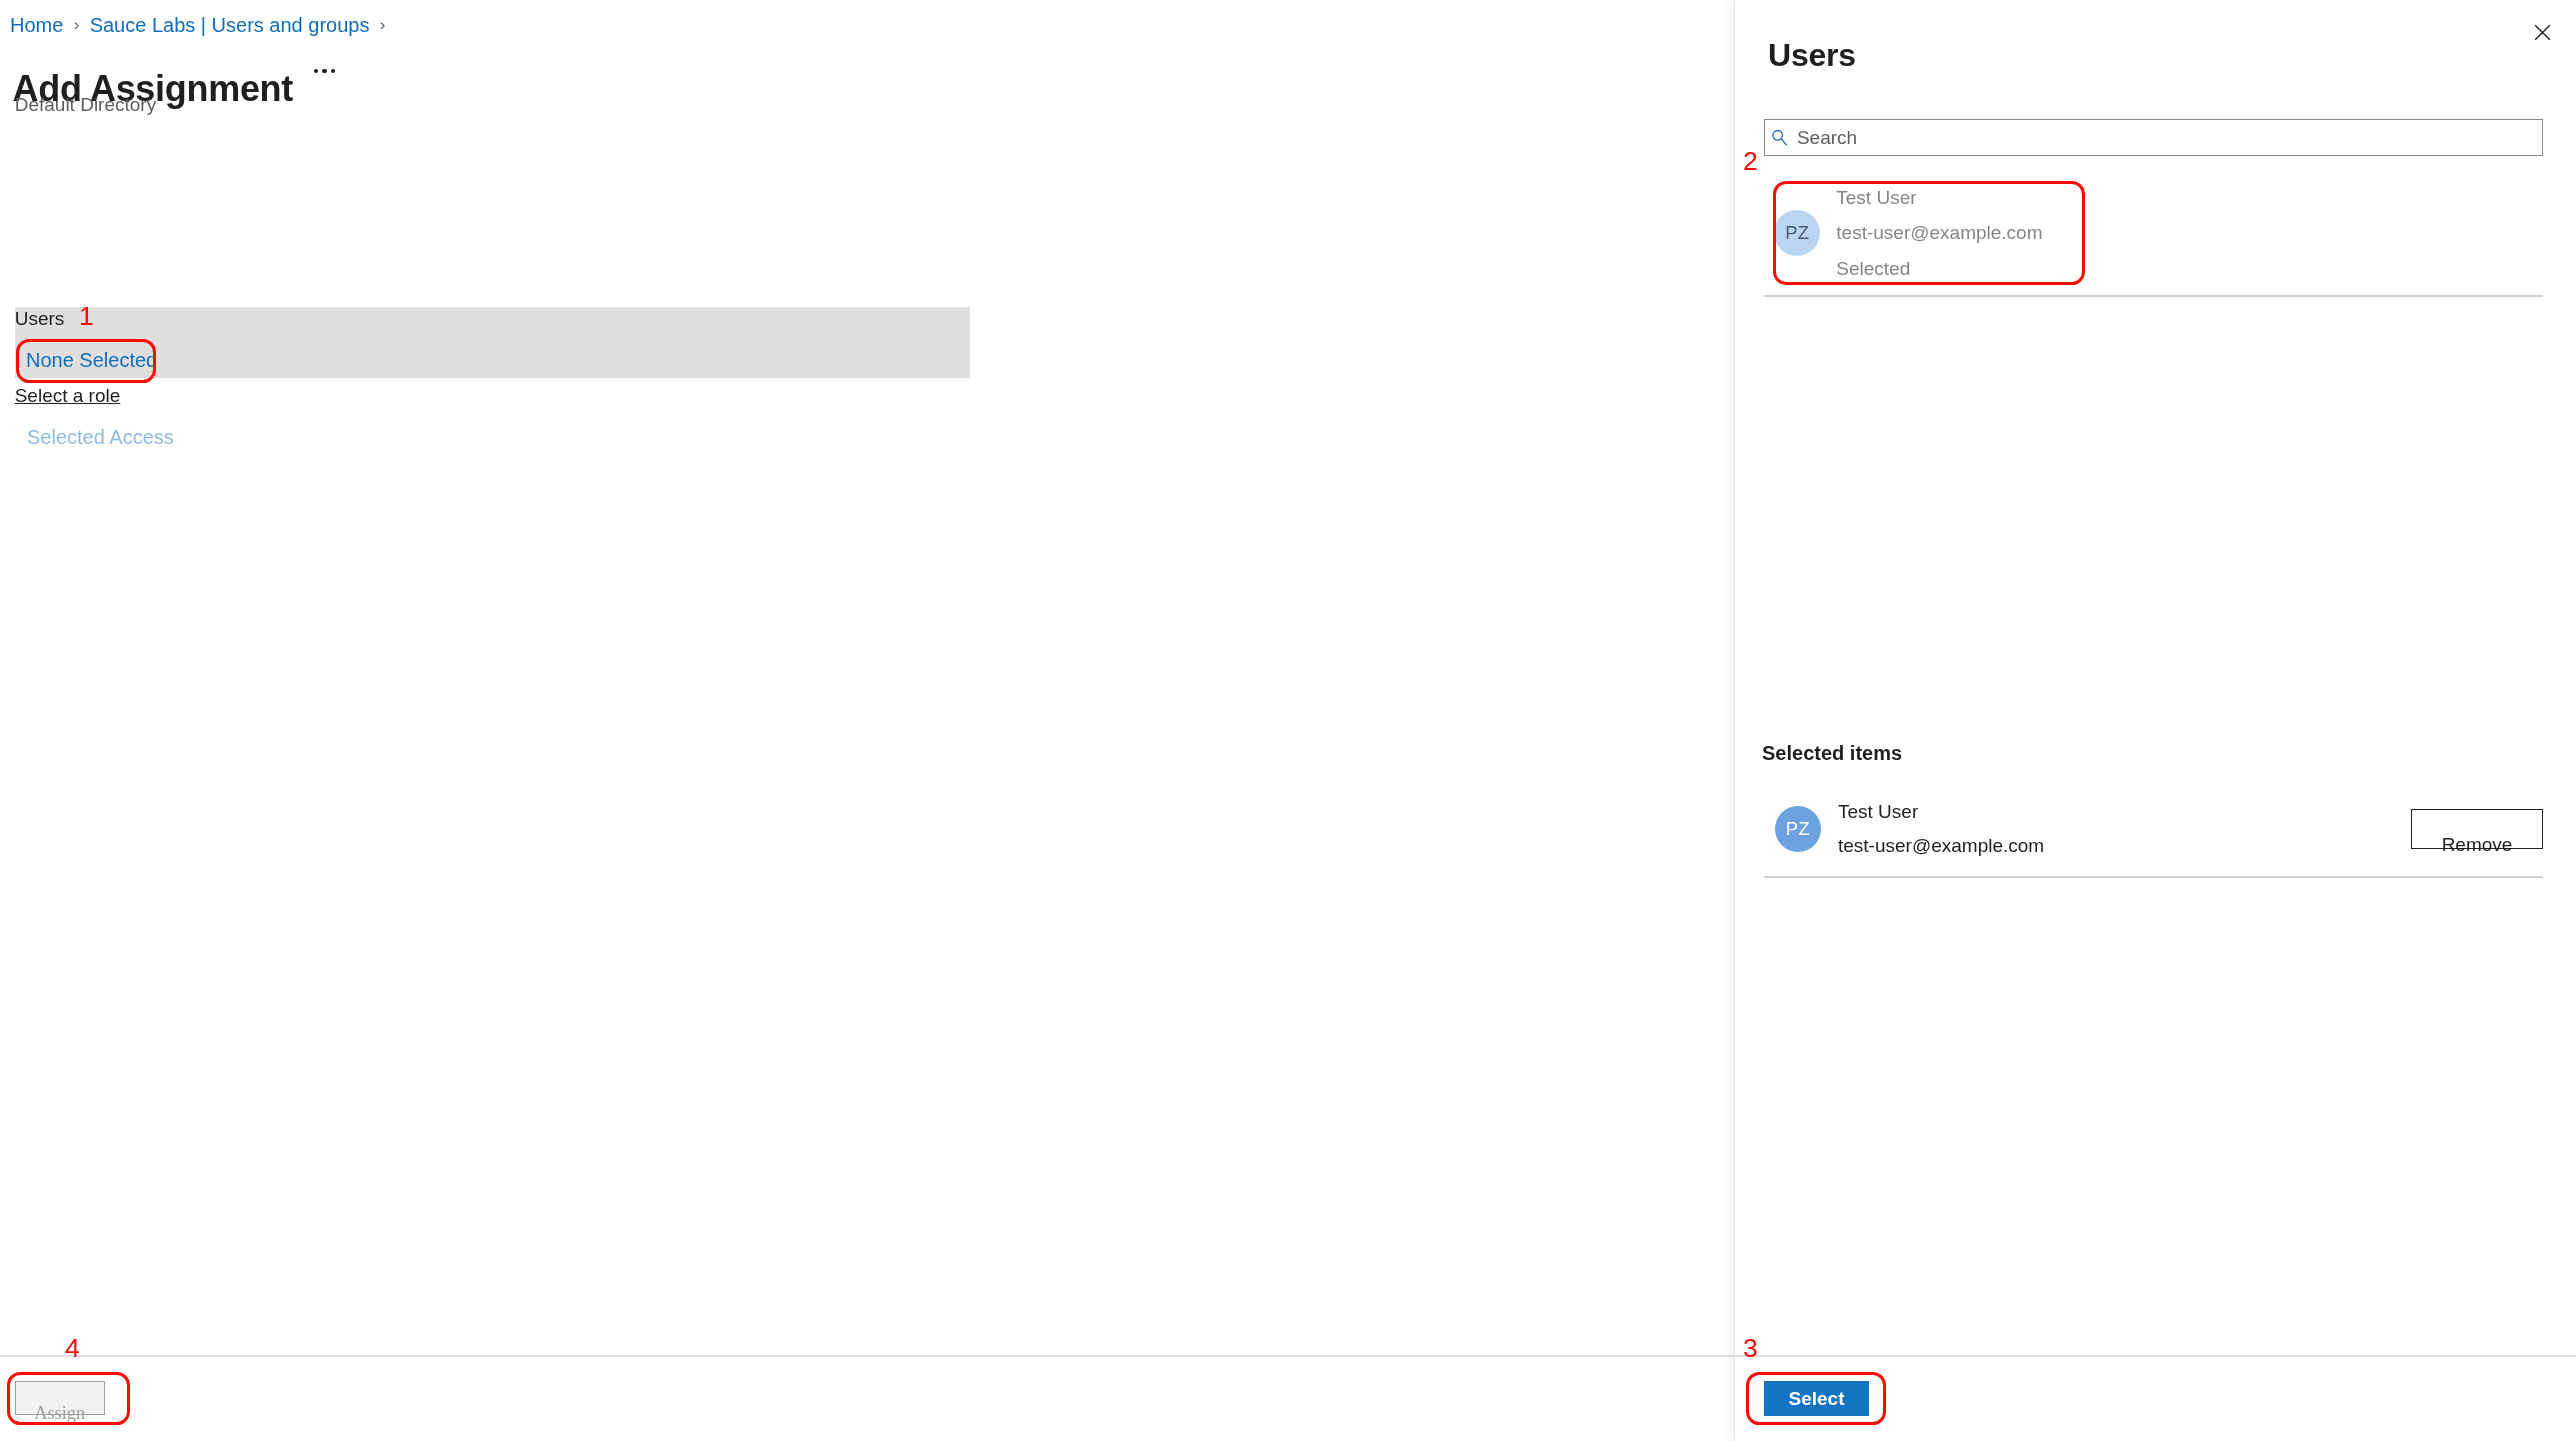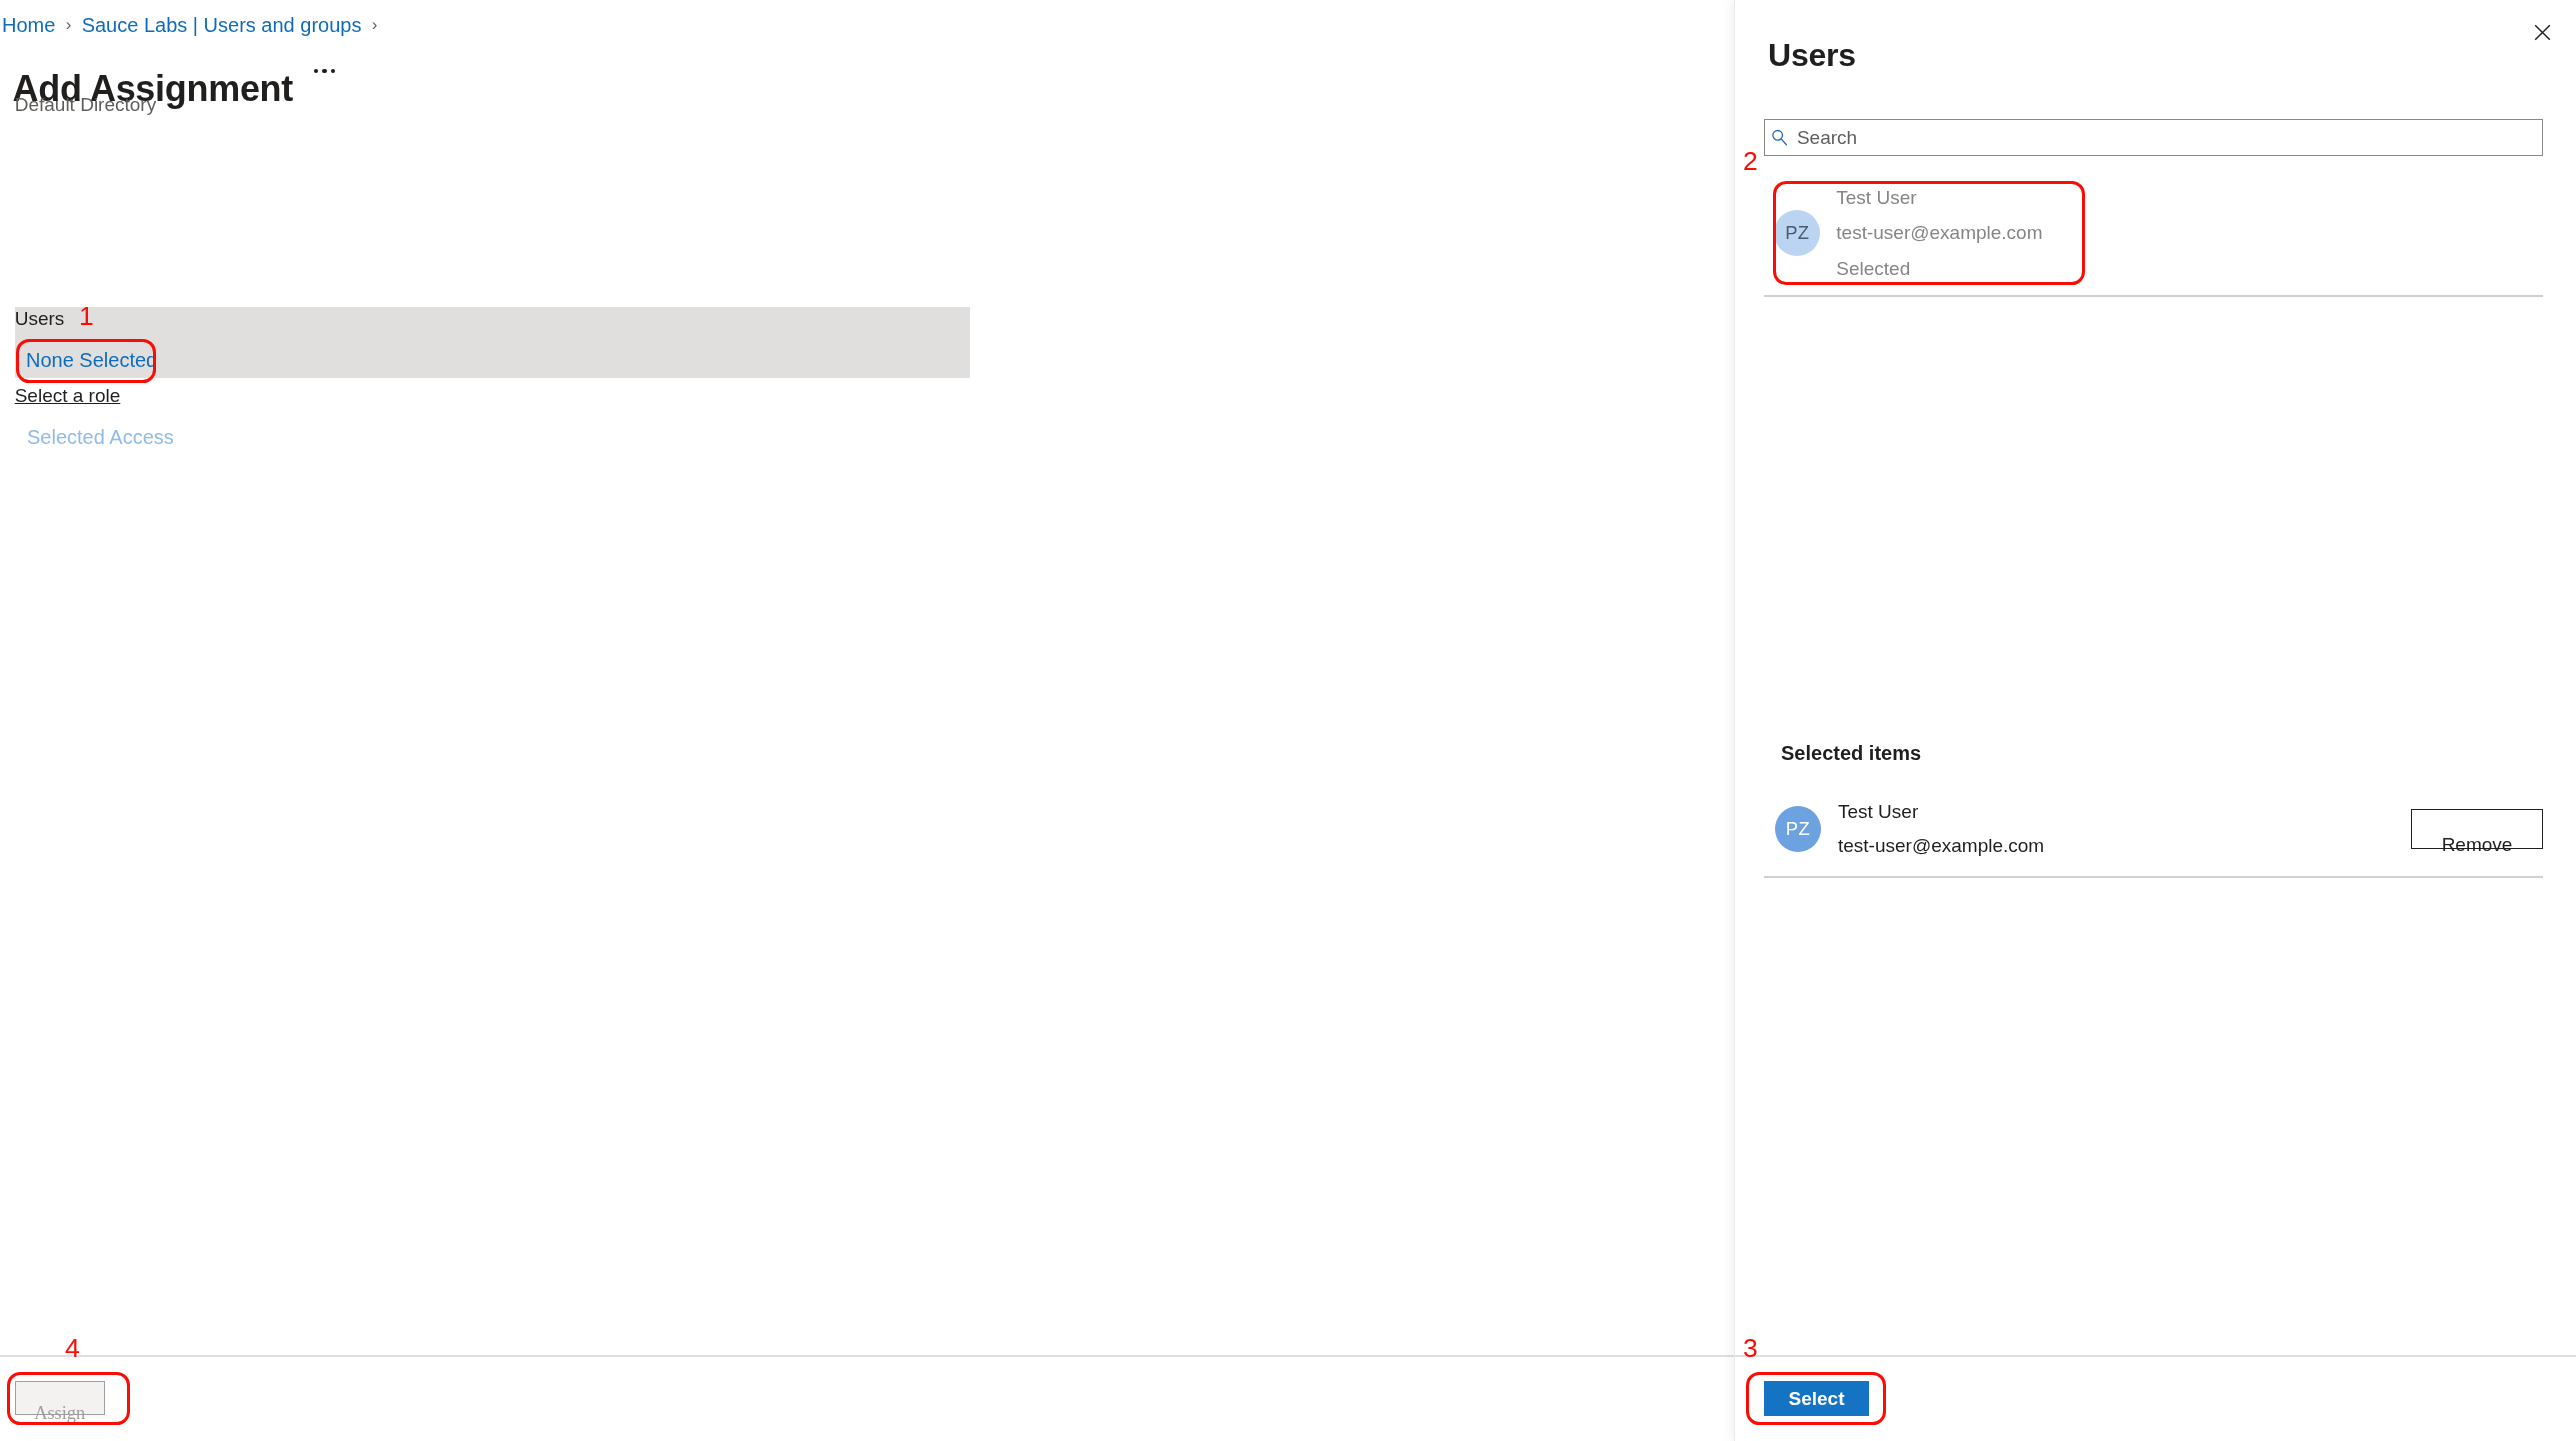--- a/index.html
+++ b/index.html
@@ -23,21 +23,21 @@
     left: 0; top: 0;
     width: 1734px;
     height: 1442px;
     background: #ffffff;
     overflow: hidden;
   }
 
   
   #breadcrumb {
     position: absolute;
-    left: 2px; top: 12.5px;
+    left: 10px; top: 12.5px;
     display: flex;
     align-items: center;
     font-size: 20px;
     line-height: 25px;
     white-space: nowrap;
     text-align: center;
   }
   .crumb-link {
     color: #0f6cbd;
     cursor: pointer;
@@ -284,21 +284,21 @@
     position: absolute;
     left: 29px; top: 295px;
     width: 779px;
     height: 1.5px;
     background: #d2d0ce;
   }
 
   
   #selected-items-heading {
     position: absolute;
-    left: 46px; top: 741px;
+    left: 27px; top: 741px;
     font-size: 20px;
     font-weight: bold;
     line-height: 25px;
     color: #201f1e;
   }
   #selected-row {
     position: absolute;
     left: 29px; top: 792px;
     width: 779px;
     height: 73px;

